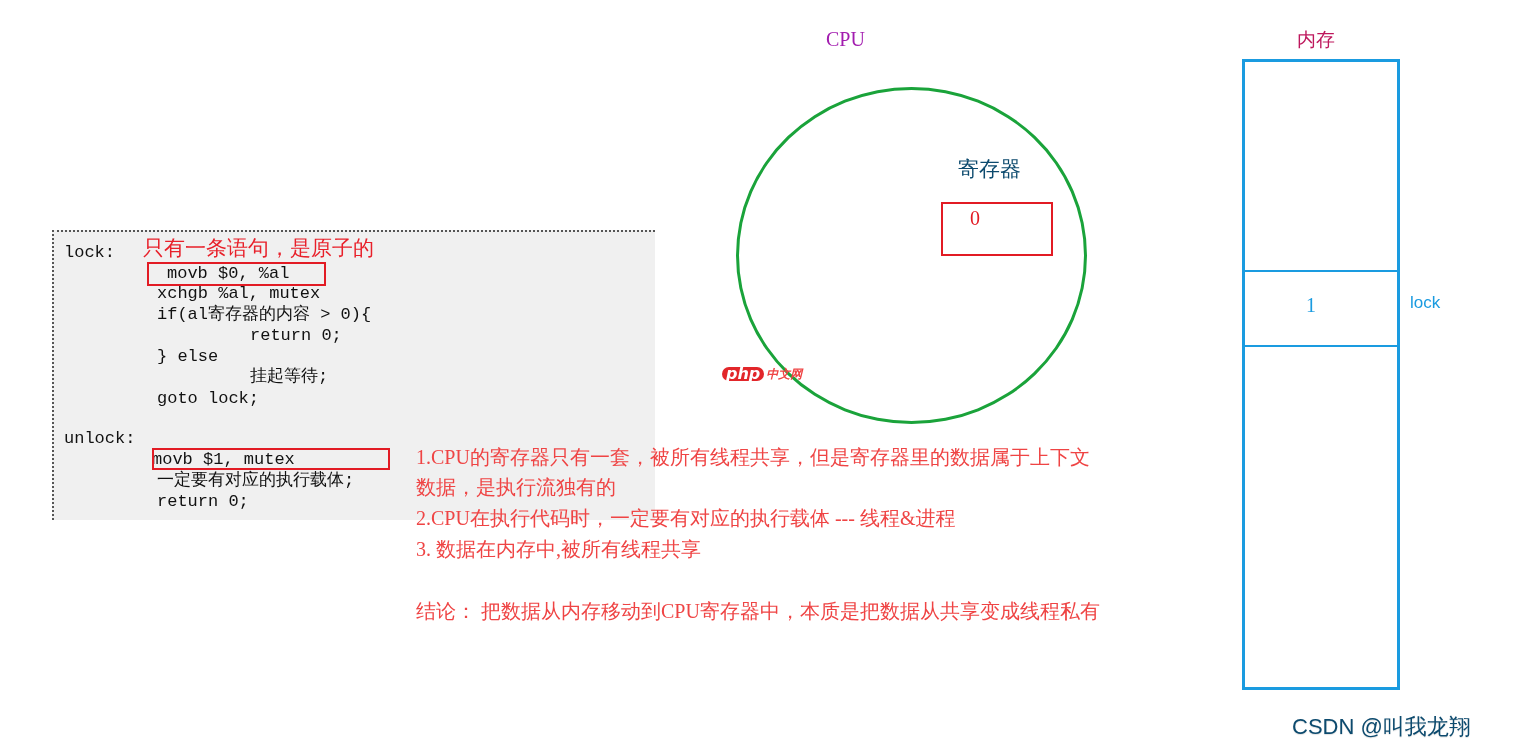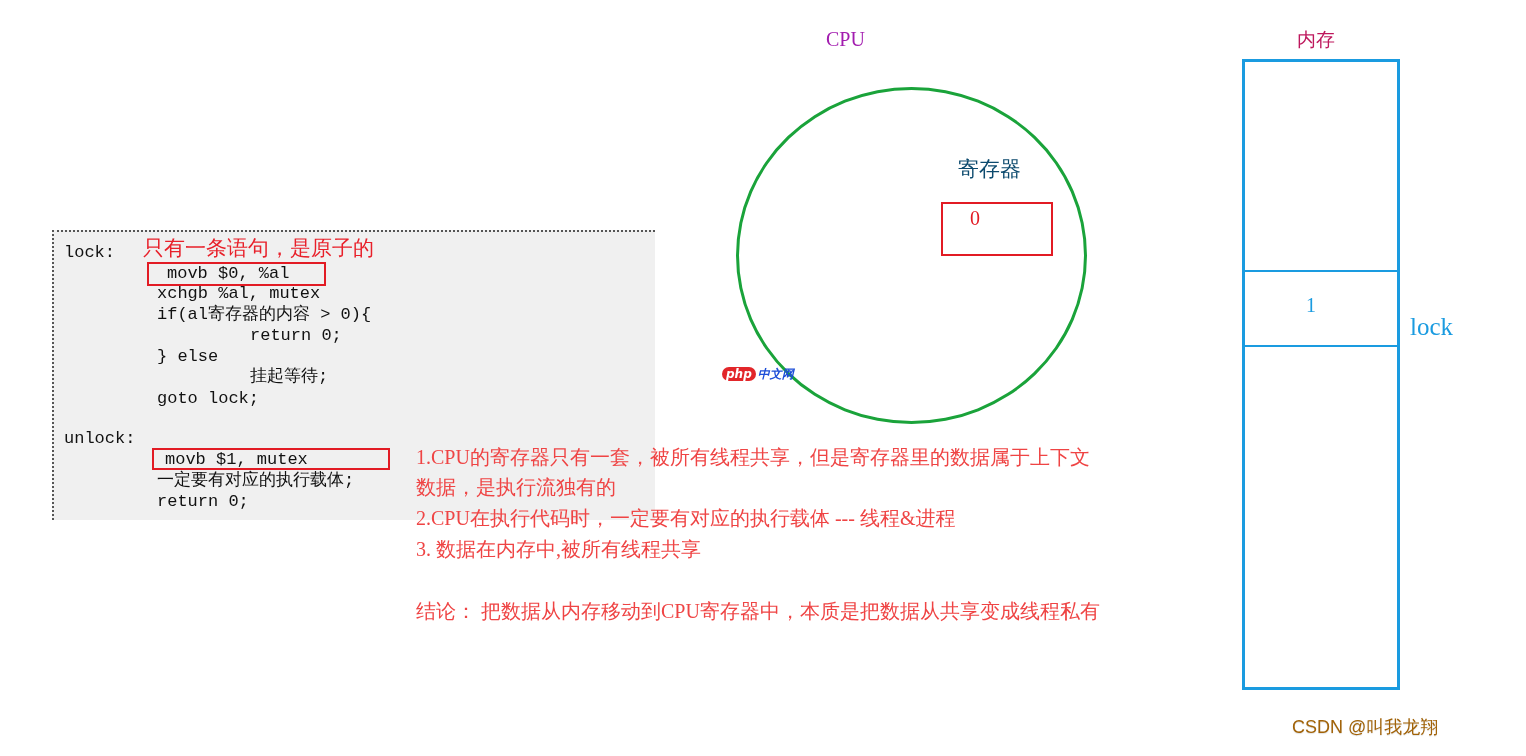--- a/index.html
+++ b/index.html
@@ -105,27 +105,27 @@
       display: flex;
       align-items: center;
       gap: 2px;
     }
     .php-pill {
       background: #e2262a;
       color: #fff;
       font-family: "DejaVu Sans", sans-serif;
       font-style: italic;
       font-weight: bold;
-      font-size: 12px;
+      font-size: 16px;
       line-height: 12px;
       padding: 1px 4px;
       border-radius: 8px;
     }
     .php-cn {
-      color: #1d4ed8;
+      color: #ef4444;
       font-family: "DejaVu Sans", sans-serif;
       font-weight: bold;
       font-style: italic;
       font-size: 12px;
       line-height: 14px;
     }
 
     
     .note {
       position: absolute;
@@ -169,33 +169,32 @@
       color: #1a9be0;
       font-family: "Liberation Serif", serif;
       font-size: 20px;
       line-height: 24px;
     }
     .mem-cell-name {
       position: absolute;
       left: 1410px;
       top: 291px;
       color: #1a9be0;
-      font-family: Liberation Serif, serif;
-      font-size: 25px;
-      line-height: 24px;
-      margin-top: 24px;
+      font-family: Liberation Sans, sans-serif;
+      font-size: 17px;
+      line-height: 24px;
     }
 
     .watermark {
       position: absolute;
       left: 1292px;
       top: 713px;
-      color: #a16207;
+      color: #0c4a6e;
       font-family: "Liberation Sans", "DejaVu Sans", sans-serif;
-      font-size: 18px;
+      font-size: 22px;
       line-height: 28px;
       white-space: nowrap;
       text-shadow: 0 1px 1px rgba(0,0,0,0.12);
     }
   </style>
 </head>
 <body>
 
 <div class="code-panel"></div>
 
@@ -206,21 +205,21 @@
 <div class="red-box" style="left:147px; top:262px; width:179px; height:24px;"></div>
 
 <div class="code-line" style="left:157px; top:284px;">xchgb %al, mutex</div>
 <div class="code-line" style="left:157px; top:305px;">if(al寄存器的内容 &gt; 0){</div>
 <div class="code-line" style="left:250px; top:326px;">return 0;</div>
 <div class="code-line" style="left:157px; top:347px;">} else</div>
 <div class="code-line" style="left:250px; top:367px;">挂起等待;</div>
 <div class="code-line" style="left:157px; top:389px;">goto lock;</div>
 
 <div class="code-line" style="left:64px; top:429px;">unlock:</div>
-<div class="code-line" style="left:165px; top:450px;">movb $1, mutex</div>
+<div class="code-line" style="left:152px; top:450px;">movb $1, mutex</div>
 <div class="red-box" style="left:152px; top:448px; width:238px; height:22px;"></div>
 <div class="code-line" style="left:157px; top:471px;">一定要有对应的执行载体;</div>
 <div class="code-line" style="left:157px; top:492px;">return 0;</div>
 
 <div class="cpu-label">CPU</div>
 <div class="cpu-circle"></div>
 <div class="reg-label">寄存器</div>
 <div class="reg-box"></div>
 <div class="reg-value">0</div>
 

